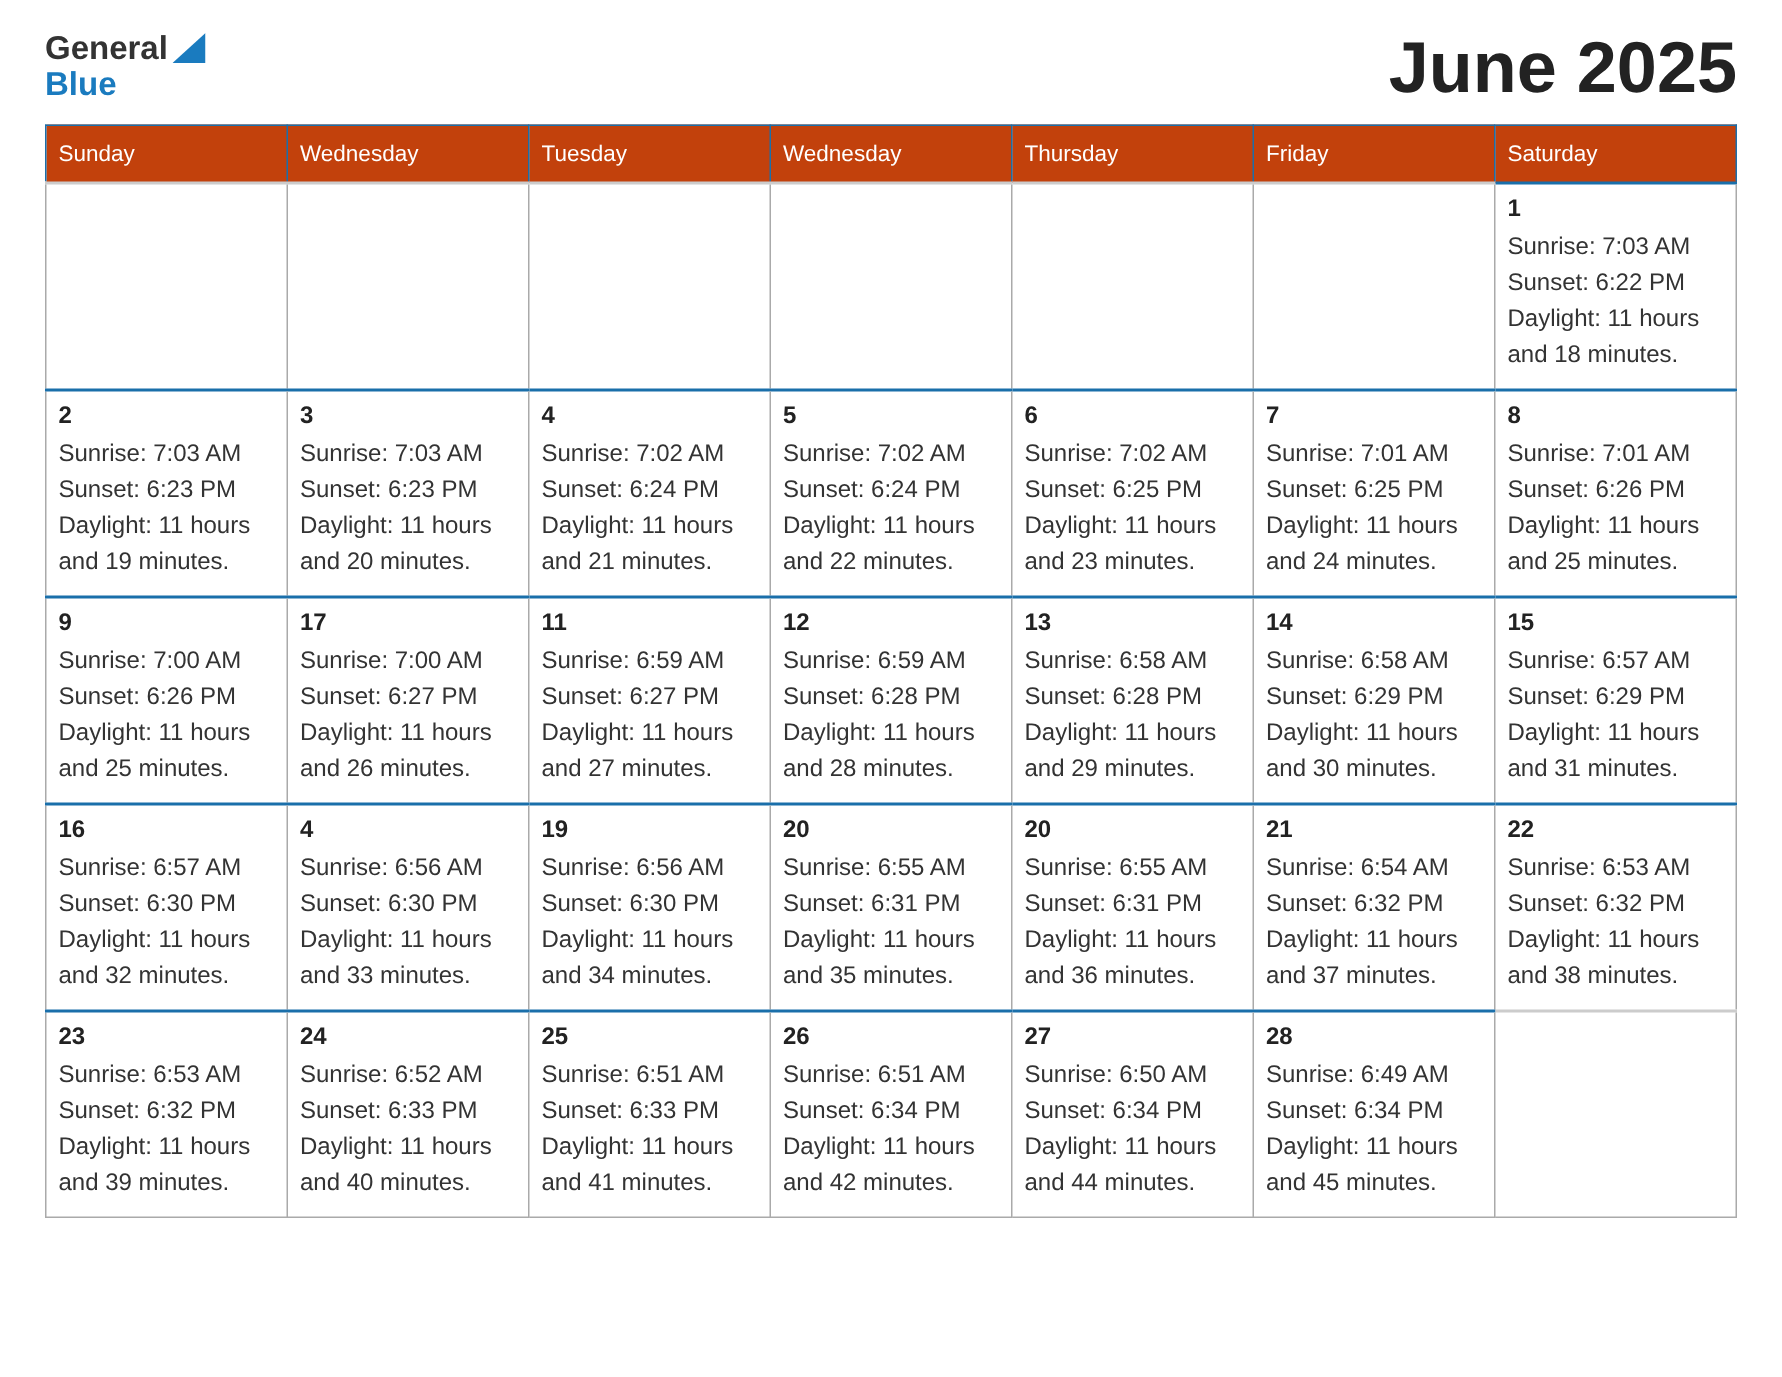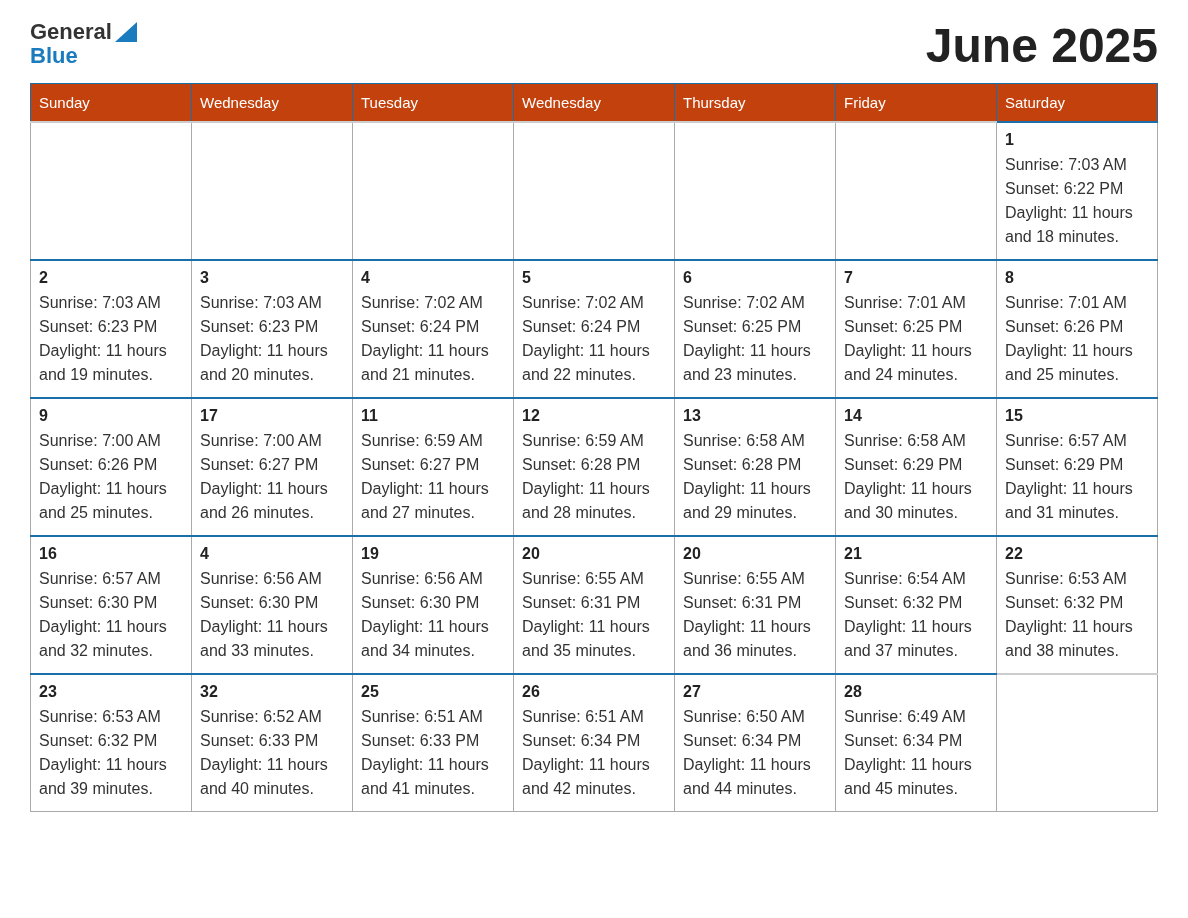--- a/index.html
+++ b/index.html
@@ -221,21 +221,21 @@
           <span class="day-number">22</span>
           <div class="day-info">Sunrise: 6:53 AM<br>Sunset: 6:32 PM<br>Daylight: 11 hours and 38 minutes.</div>
         </td>
       </tr>
       <tr>
         <td>
           <span class="day-number">23</span>
           <div class="day-info">Sunrise: 6:53 AM<br>Sunset: 6:32 PM<br>Daylight: 11 hours and 39 minutes.</div>
         </td>
         <td>
-          <span class="day-number">32</span>
+          <span class="day-number">24</span>
           <div class="day-info">Sunrise: 6:52 AM<br>Sunset: 6:33 PM<br>Daylight: 11 hours and 40 minutes.</div>
         </td>
         <td>
           <span class="day-number">25</span>
           <div class="day-info">Sunrise: 6:51 AM<br>Sunset: 6:33 PM<br>Daylight: 11 hours and 41 minutes.</div>
         </td>
         <td>
           <span class="day-number">26</span>
           <div class="day-info">Sunrise: 6:51 AM<br>Sunset: 6:34 PM<br>Daylight: 11 hours and 42 minutes.</div>
         </td>

